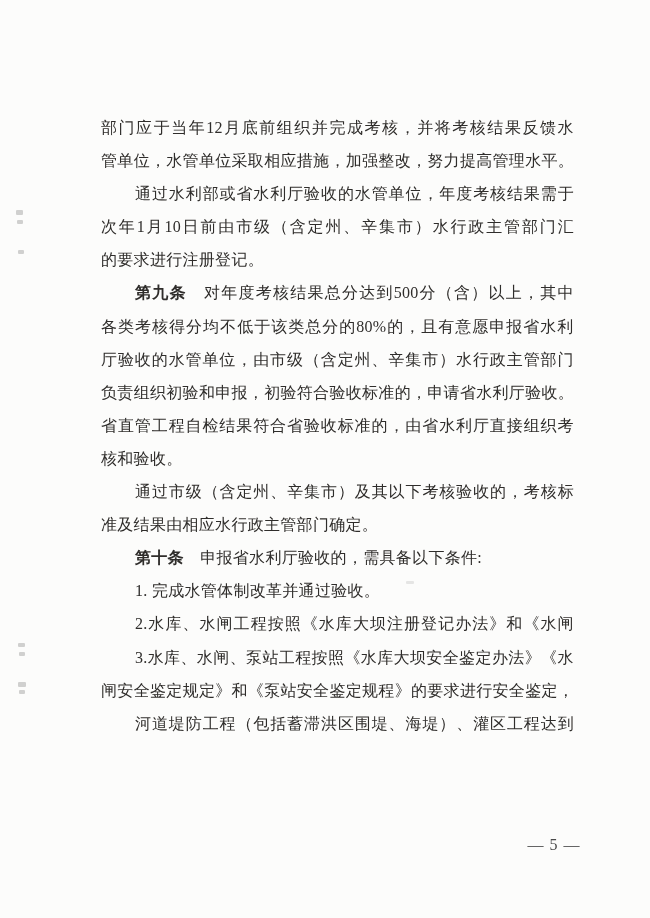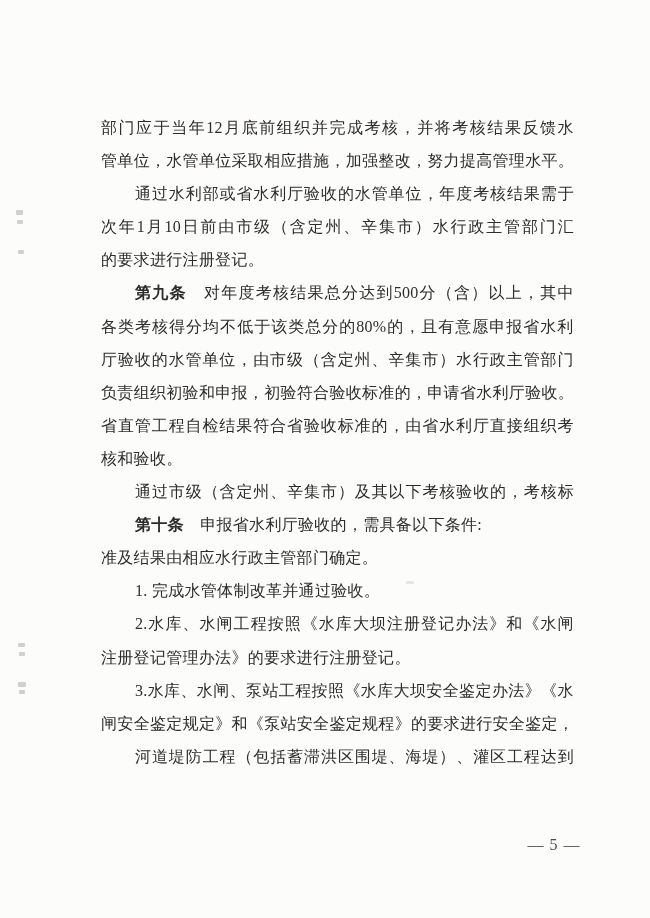--- a/index.html
+++ b/index.html
@@ -331,22 +331,22 @@
       <span>考</span>
       <span>核</span>
       <span>验</span>
       <span>收</span>
       <span>的</span>
       <span>，</span>
       <span>考</span>
       <span>核</span>
       <span>标</span>
     </div>
+  <div class="line"><span>准及结果由相应水行政主管部门确定。</span></div>
   <div class="line indent"><span class="lead">第十条</span><span>　申报省水利厅验收的，需具备以下条件:</span></div>
-  <div class="line"><span>准及结果由相应水行政主管部门确定。</span></div>
   <div class="line indent"><span>1. 完成水管体制改革并通过验收。</span></div>
   <div class="line fill indent">
       <span>2. </span>
       <span>水</span>
       <span>库</span>
       <span>、</span>
       <span>水</span>
       <span>闸</span>
       <span>工</span>
       <span>程</span>
@@ -362,21 +362,20 @@
       <span>登</span>
       <span>记</span>
       <span>办</span>
       <span>法</span>
       <span>》</span>
       <span>和</span>
       <span>《</span>
       <span>水</span>
       <span>闸</span>
     </div>
-  <div class="line"><span>注册登记管理办法》的要求进行注册登记。</span></div>
   <div class="line fill indent">
       <span>3. </span>
       <span>水</span>
       <span>库</span>
       <span>、</span>
       <span>水</span>
       <span>闸</span>
       <span>、</span>
       <span>泵</span>
       <span>站</span>

